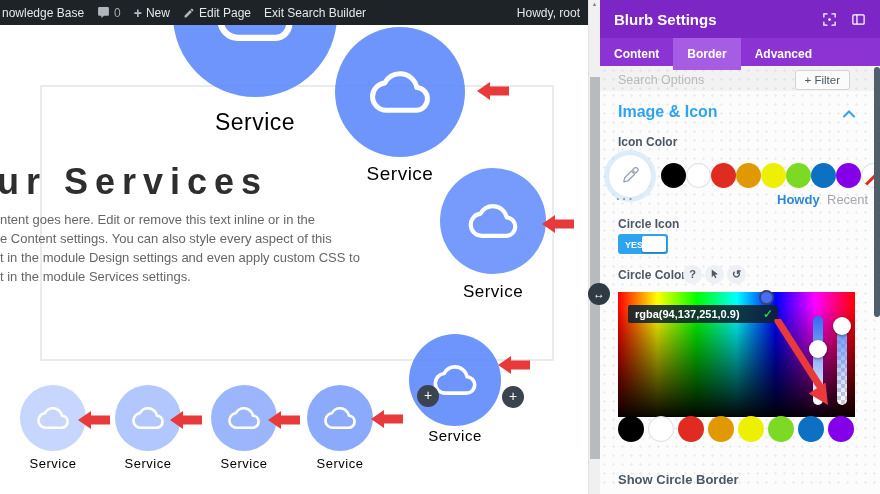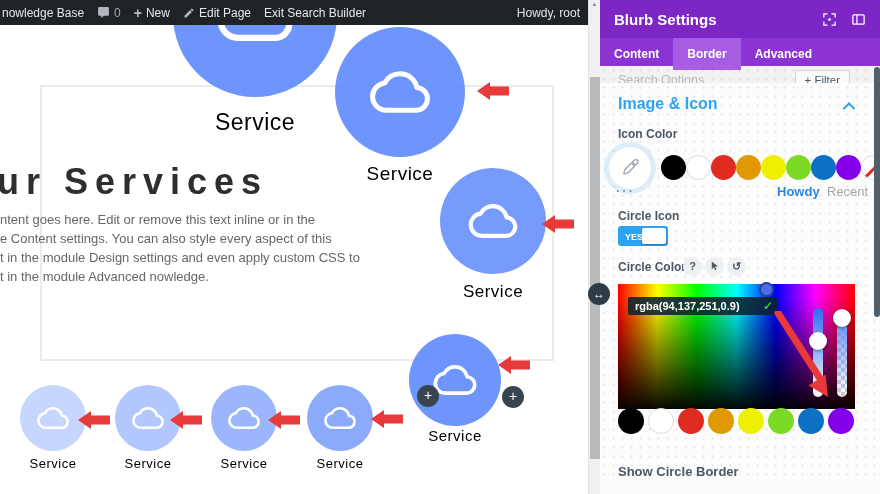--- a/index.html
+++ b/index.html
@@ -57,21 +57,21 @@
   .tab { color:#fff; font-size:12px; font-weight:bold; padding:16px 14px; display:flex; align-items:center; cursor:pointer; }
   .tab.active { background:#a65ce3; }
   .options-bar { height:29px; background-color:#f2f2f2;
                  background-image:radial-gradient(#e4e4e4 1px, transparent 1.1px); background-size:9px 9px;
                  display:flex; align-items:center; padding:0 8px 0 18px; border-bottom:1px solid #e7e7e7; }
   .search-input { border:none; outline:none; background:transparent; font-size:12.5px; color:#555;
                   font-family:"Liberation Sans",sans-serif; width:150px; }
   .search-input::placeholder { color:#b9b9b9; }
   .filter-btn { margin-left:auto; margin-right:22px; background:#fbfbfb; border:1px solid #d4d4d4; border-radius:3px;
                 font-size:11.5px; color:#4c5866; padding:3px 9px; cursor:pointer; white-space:nowrap; }
-  .panel-body { position:absolute; left:0; top:83px; width:280px; height:399px;
+  .panel-body { position:absolute; left:0; top:91px; width:280px; height:399px;
                 background-color:#fcfcfc;
                 background-image:radial-gradient(#ececec 1px, transparent 1.1px); background-size:9px 9px; }
   .section-title { position:absolute; left:18px; top:12px; font-size:16px; font-weight:600; color:#2ea3f2; }
   .chevron { position:absolute; left:243px; top:19px; }
   .opt-label { position:absolute; font-size:12px; font-weight:bold; color:#4c5866; }
   .eyedropper { position:absolute; left:8px; top:63px; width:44px; height:44px; border-radius:50%;
                 background:#fff; border:1px solid #dfe6ef; box-shadow:0 0 0 4px rgba(46,163,242,0.15);
                 display:flex; align-items:center; justify-content:center; cursor:pointer; }
   .swatch-row { position:absolute; left:61px; top:72px; display:flex; }
   .swatch { width:25px; height:25px; border-radius:50%; cursor:pointer; }
@@ -127,21 +127,21 @@
 <div id="root">
 
   <div class="canvas">
     <div class="section-border"></div>
 
     <h1 class="hero-heading">ur Services</h1>
     <div class="hero-body">
       <div>ntent goes here. Edit or remove this text inline or in the</div>
       <div>e Content settings. You can also style every aspect of this</div>
       <div>t in the module Design settings and even apply custom CSS to</div>
-      <div>t in the module Advanced nowledge.</div>
+      <div>t in the module Services settings.</div>
     </div>
 
     <div class="blurb-circle" style="left:173px; top:-92px; width:164px; height:164px; background:rgba(94,137,251,0.9);">
       <svg class="cloud-svg" width="80" height="80" viewBox="-2 -1 28 26">
           <path d="M19.35 10.04A7.49 7.49 0 0 0 12 4C9.11 4 6.6 5.64 5.35 8.04A5.994 5.994 0 0 0 0 14c0 3.31 2.69 6 6 6h13c2.76 0 5-2.24 5-5 0-2.64-2.05-4.78-4.65-4.96z"></path>
         </svg>
     </div>
     <div class="blurb-label" style="left:255px; top:84px; font-size:23px;">Service</div>
 
     <div class="blurb-circle" style="left:335px; top:2px; width:130px; height:130px; background:rgba(94,137,251,0.9);">

